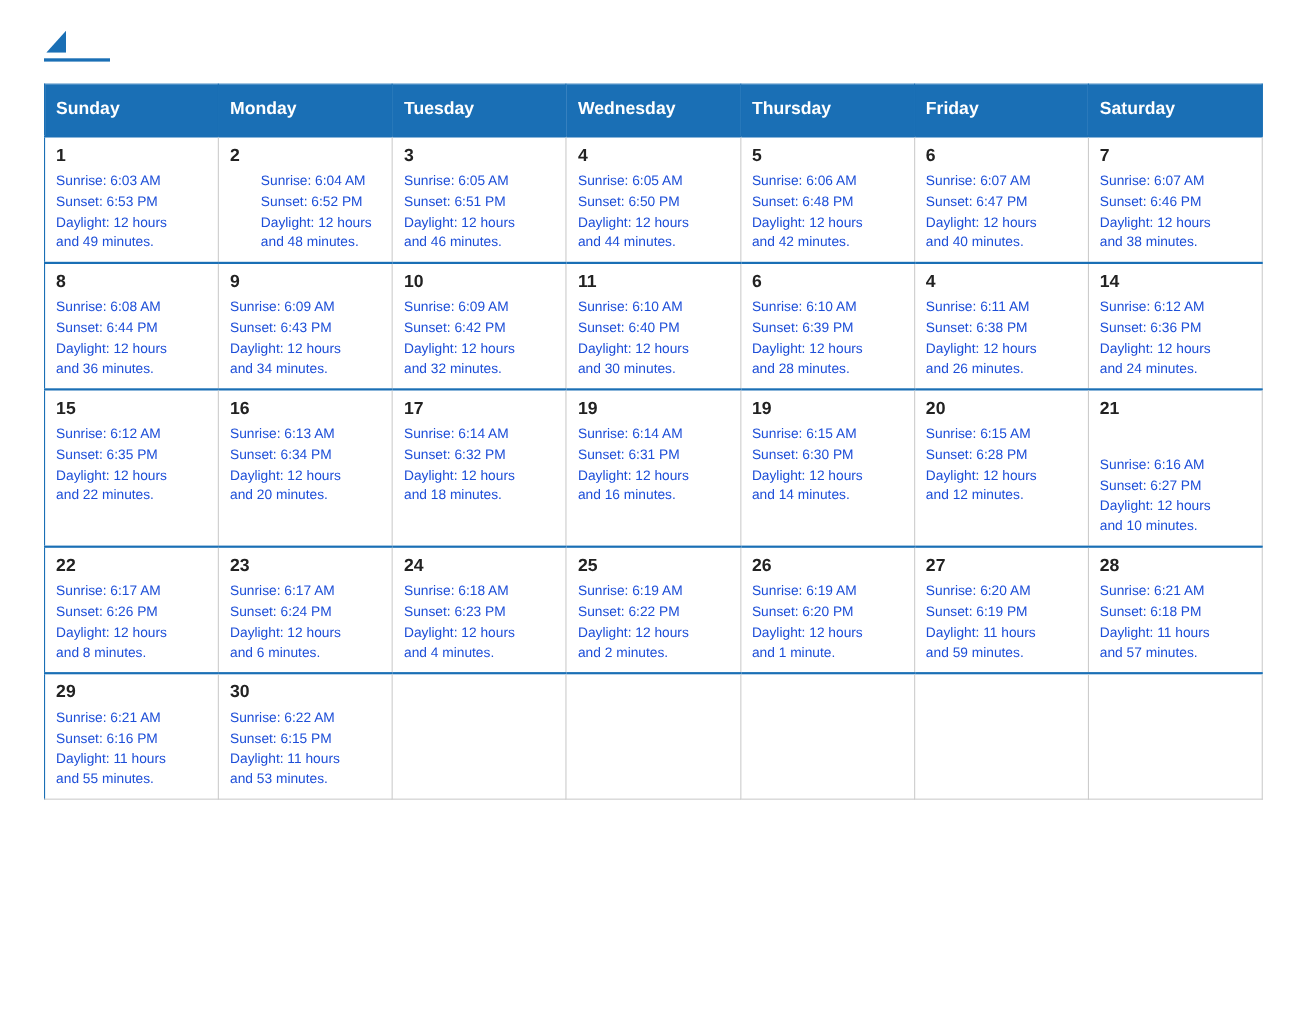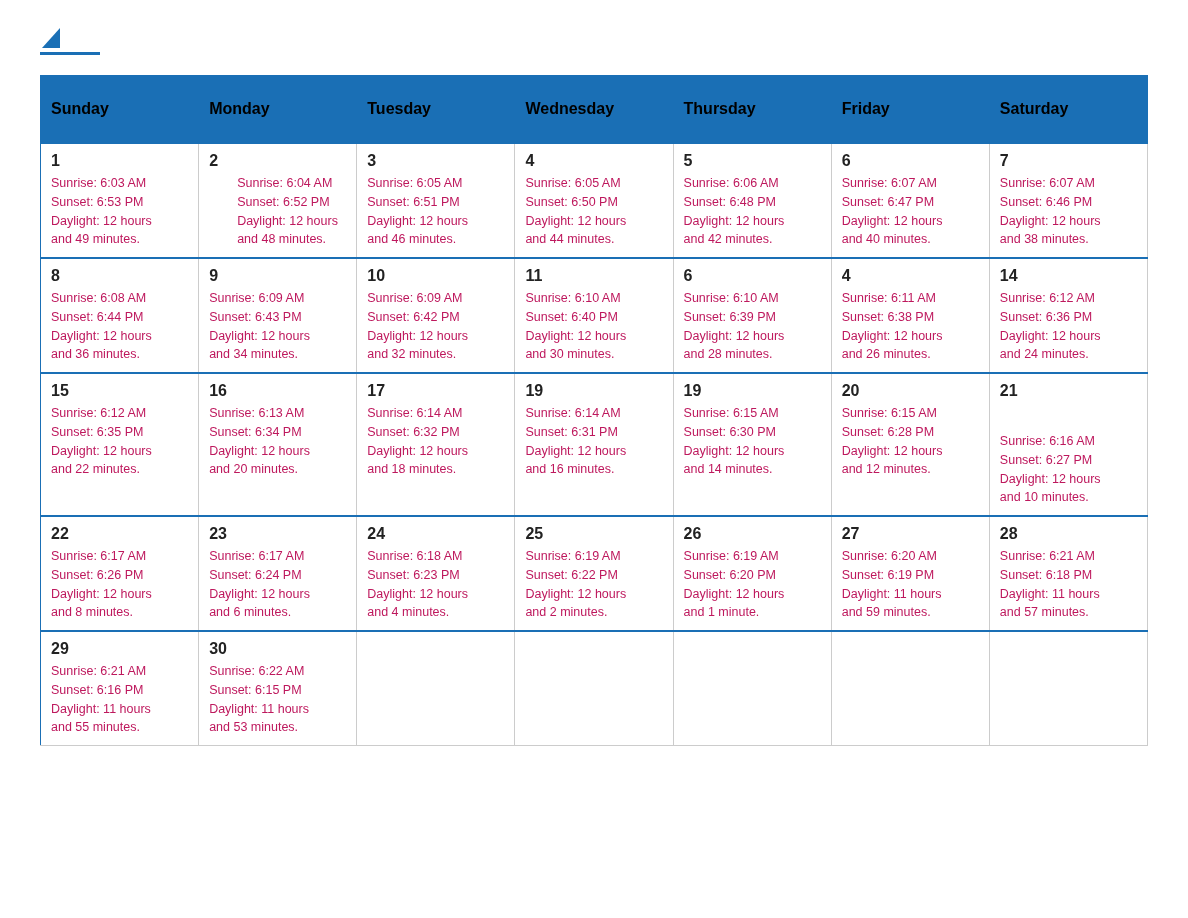--- a/index.html
+++ b/index.html
@@ -46,24 +46,24 @@
       color: #444;
       margin-top: 4px;
     }
     table {
       width: 100%;
       border-collapse: collapse;
       table-layout: fixed;
     }
     thead th {
       background-color: #1a6fb5;
-      color: #000000;
+      color: #ffffff;
       font-size: 16px;
       font-weight: bold;
-      padding: 24px 10px;
+      padding: 14px 10px;
       text-align: left;
       border: 1px solid #1a6fb5;
     }
     tbody td {
       vertical-align: top;
       padding: 8px 10px;
       border: 1px solid #cccccc;
       font-size: 13px;
       color: #333;
       height: 110px;
@@ -71,21 +71,21 @@
     .day-num {
       font-size: 16px;
       font-weight: bold;
       color: #222;
       margin-bottom: 4px;
       display: block;
     }
     .day-info {
       font-size: 12.5px;
       line-height: 1.5;
-      color: #be185d;
+      color: #1d4ed8;
     }
     tbody tr td:first-child {
       border-left: 1px solid #1a6fb5;
     }
     tbody tr:first-child td {
       border-top: 2px solid #1a6fb5;
     }
     tbody tr td {
       border-top: 1px solid #ccc;
     }

